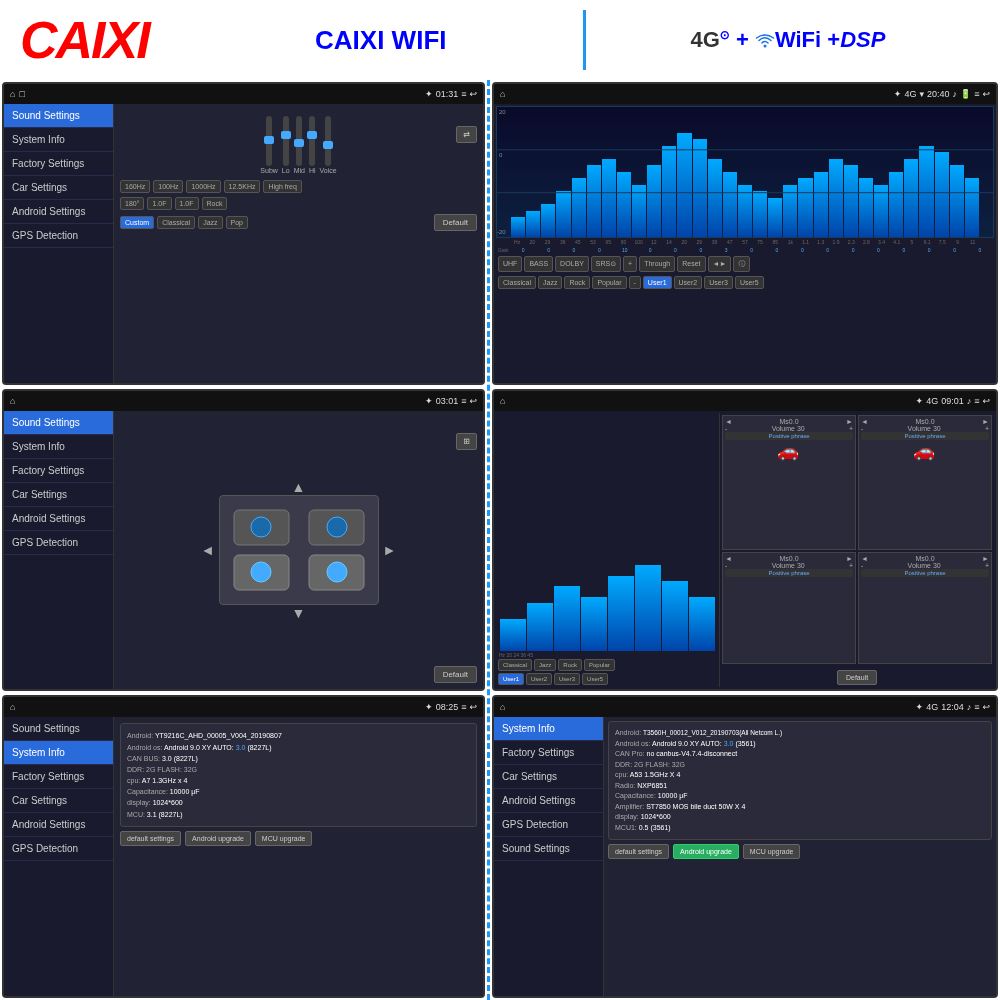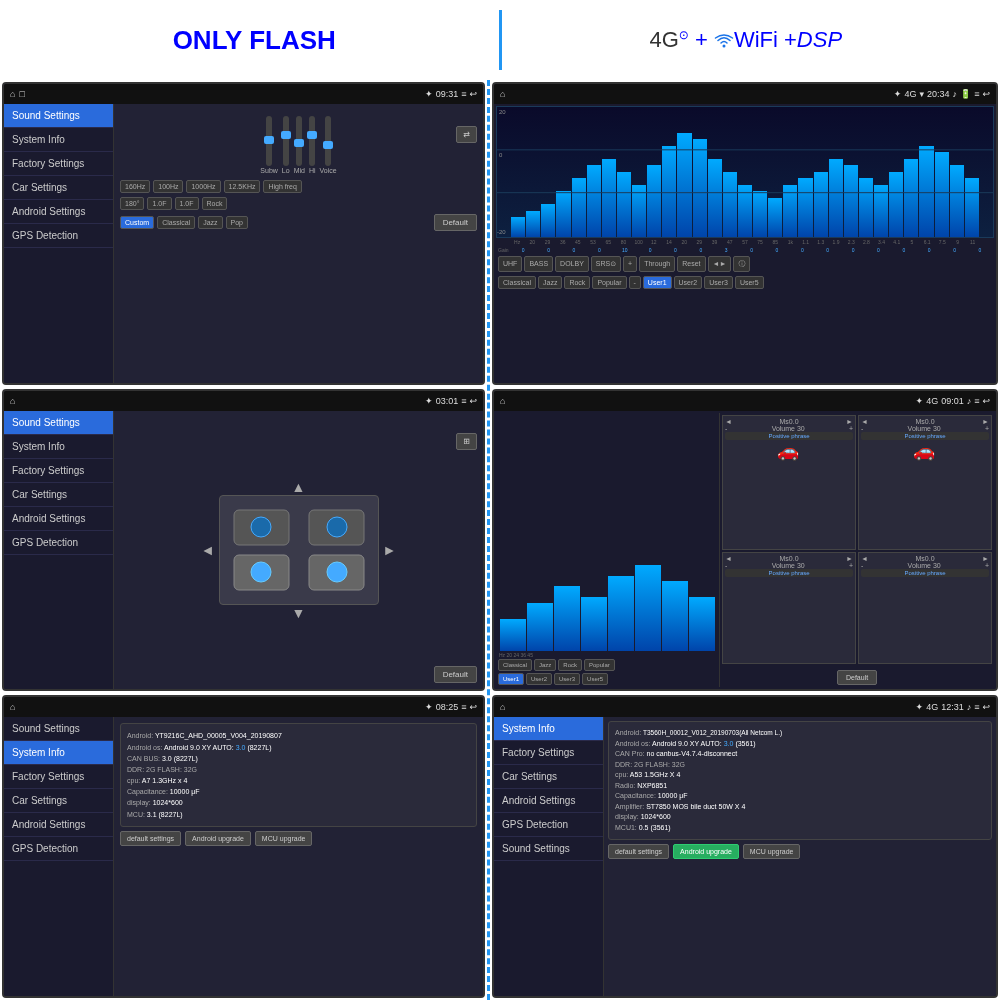--- a/index.html
+++ b/index.html
@@ -237,26 +237,27 @@
     .action-btns {
       display: flex;
       gap: 4px;
       margin-top: 4px;
     }
   </style>
 </head>
 <body>
 
 <div class="header">
+  <span class="logo">CAIXI</span>
   <div style="flex:1; text-align:center;">
-    <span style="font-size:26px; font-weight:900; color:blue;">ONLY FLASH</span>
+    <span style="font-size:26px; font-weight:900; color:blue;">CAIXI WIFI</span>
   </div>
   <div style="width:3px; background:#2196F3; height:60px; margin:0 10px;"></div>
   <div style="flex:1; text-align:center;">
-    <span style="font-size:22px; font-weight:400; color:blue;">
+    <span style="font-size:22px; font-weight:700; color:blue;">
       <span style="color:#333;">4G</span><sup style="color:blue;font-size:12px;">⊙</sup> + 
       <span style="display:inline-block;">
         <svg width="20" height="14" viewBox="0 0 20 14" fill="none" style="vertical-align:middle;">
           <path d="M10 12 L10 12" stroke="#1a73e8" stroke-width="2" stroke-linecap="round"></path>
           <path d="M7 9 Q10 6 13 9" stroke="#1a73e8" stroke-width="1.5" fill="none" stroke-linecap="round"></path>
           <path d="M4 6.5 Q10 1 16 6.5" stroke="#1a73e8" stroke-width="1.5" fill="none" stroke-linecap="round"></path>
           <path d="M1.5 4 Q10 -2 18.5 4" stroke="#1a73e8" stroke-width="1.5" fill="none" stroke-linecap="round"></path>
           <circle cx="10" cy="12" r="1.5" fill="#1a73e8"></circle>
         </svg>
       </span>WiFi +<span style="font-style:italic;">DSP</span>
@@ -269,21 +270,21 @@
   <div class="left-col">
 
     <div class="screen-panel" style="flex:1; margin:2px; border-radius:4px;">
       <div class="screen-topbar">
         <div class="topbar-left">
           <span>⌂</span>
           <span>□</span>
         </div>
         <div class="topbar-right">
           <span>✦</span>
-          <span>09:31</span>
+          <span>01:31</span>
           <span>≡</span>
           <span>↩</span>
         </div>
       </div>
       <div class="screen-body">
         <div class="screen-sidebar">
           <div class="sidebar-item active">Sound Settings</div>
           <div class="sidebar-item">System Info</div>
           <div class="sidebar-item">Factory Settings</div>
           <div class="sidebar-item">Car Settings</div>
@@ -448,21 +449,21 @@
 
     <div class="screen-panel" style="flex:1; margin:2px; border-radius:4px;">
       <div class="screen-topbar">
         <div class="topbar-left">
           <span>⌂</span>
         </div>
         <div class="topbar-right">
           <span>✦</span>
           <span>4G</span>
           <span>▾</span>
-          <span>20:34</span>
+          <span>20:40</span>
           <span>♪</span>
           <span>🔋</span>
           <span>≡</span>
           <span>↩</span>
         </div>
       </div>
       <div class="screen-content dsp-eq" style="height:calc(100% - 20px); padding:2px;">
 
         <div class="eq-graph" style="height:48%; position:relative;">
 
@@ -709,21 +710,21 @@
     </div>
 
     <div class="screen-panel" style="flex:1; margin:2px; border-radius:4px;">
       <div class="screen-topbar">
         <div class="topbar-left">
           <span>⌂</span>
         </div>
         <div class="topbar-right">
           <span>✦</span>
           <span>4G</span>
-          <span>12:31</span>
+          <span>12:04</span>
           <span>♪</span>
           <span>≡</span>
           <span>↩</span>
         </div>
       </div>
       <div class="screen-body">
         <div class="screen-sidebar">
           <div class="sidebar-item active">System Info</div>
           <div class="sidebar-item">Factory Settings</div>
           <div class="sidebar-item">Car Settings</div>

